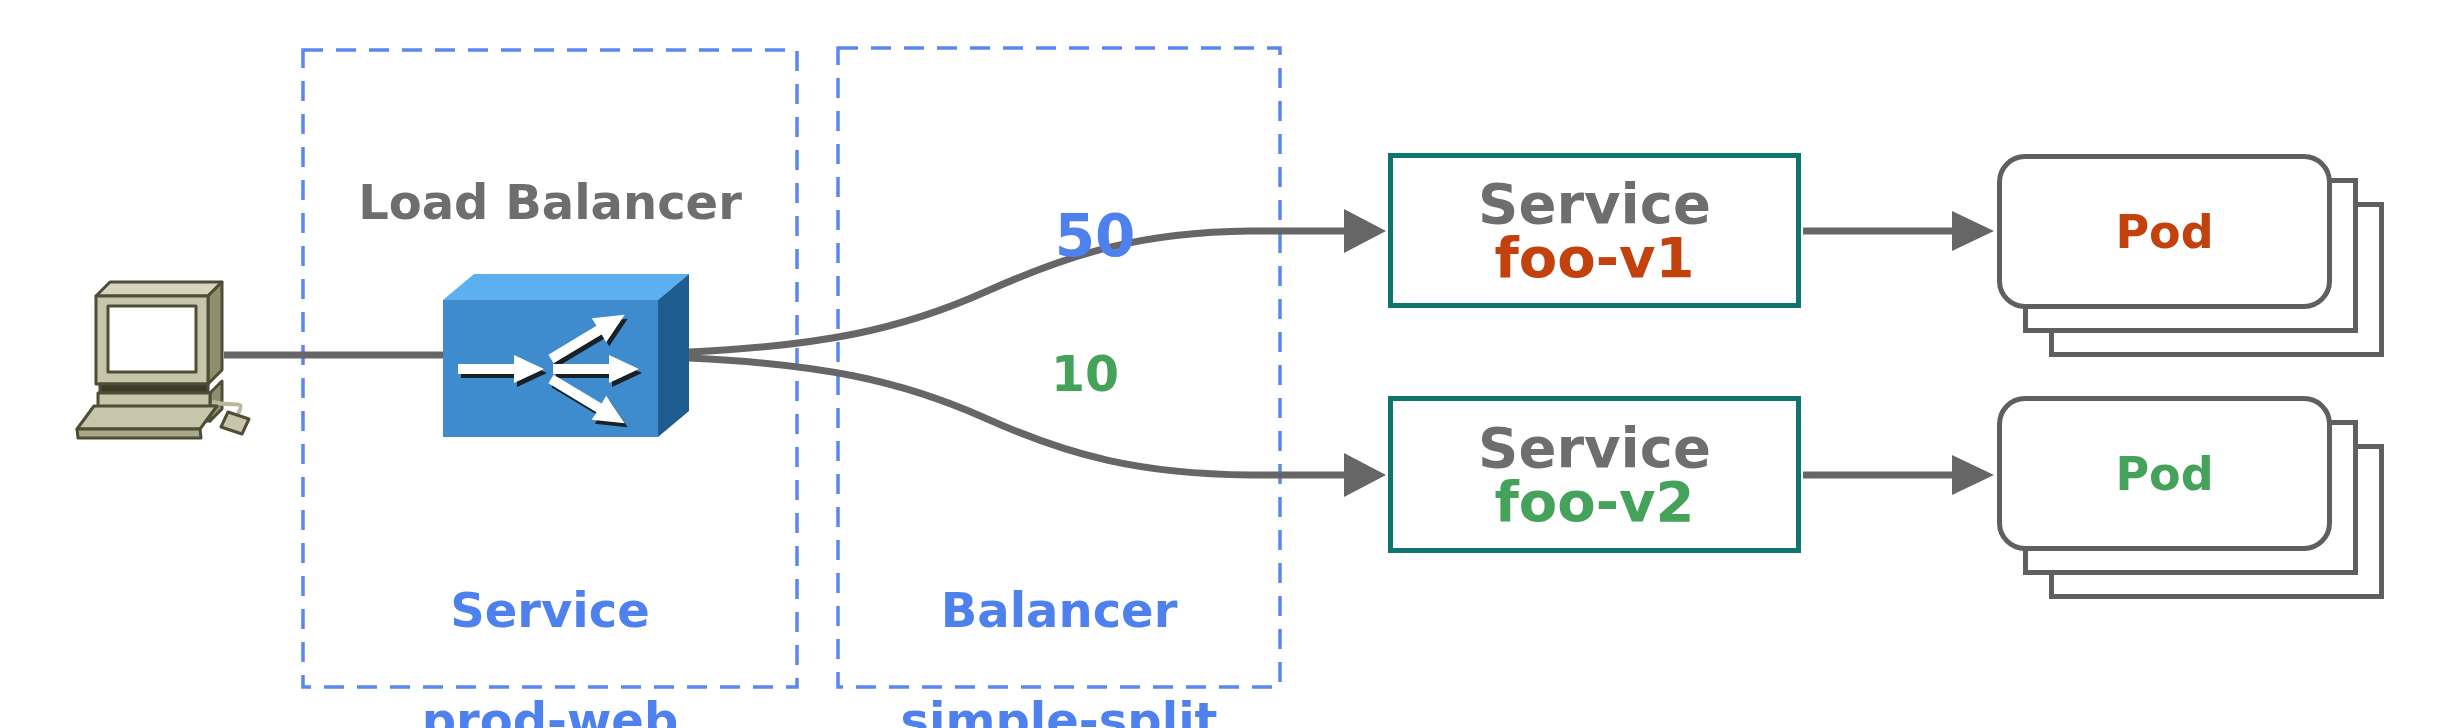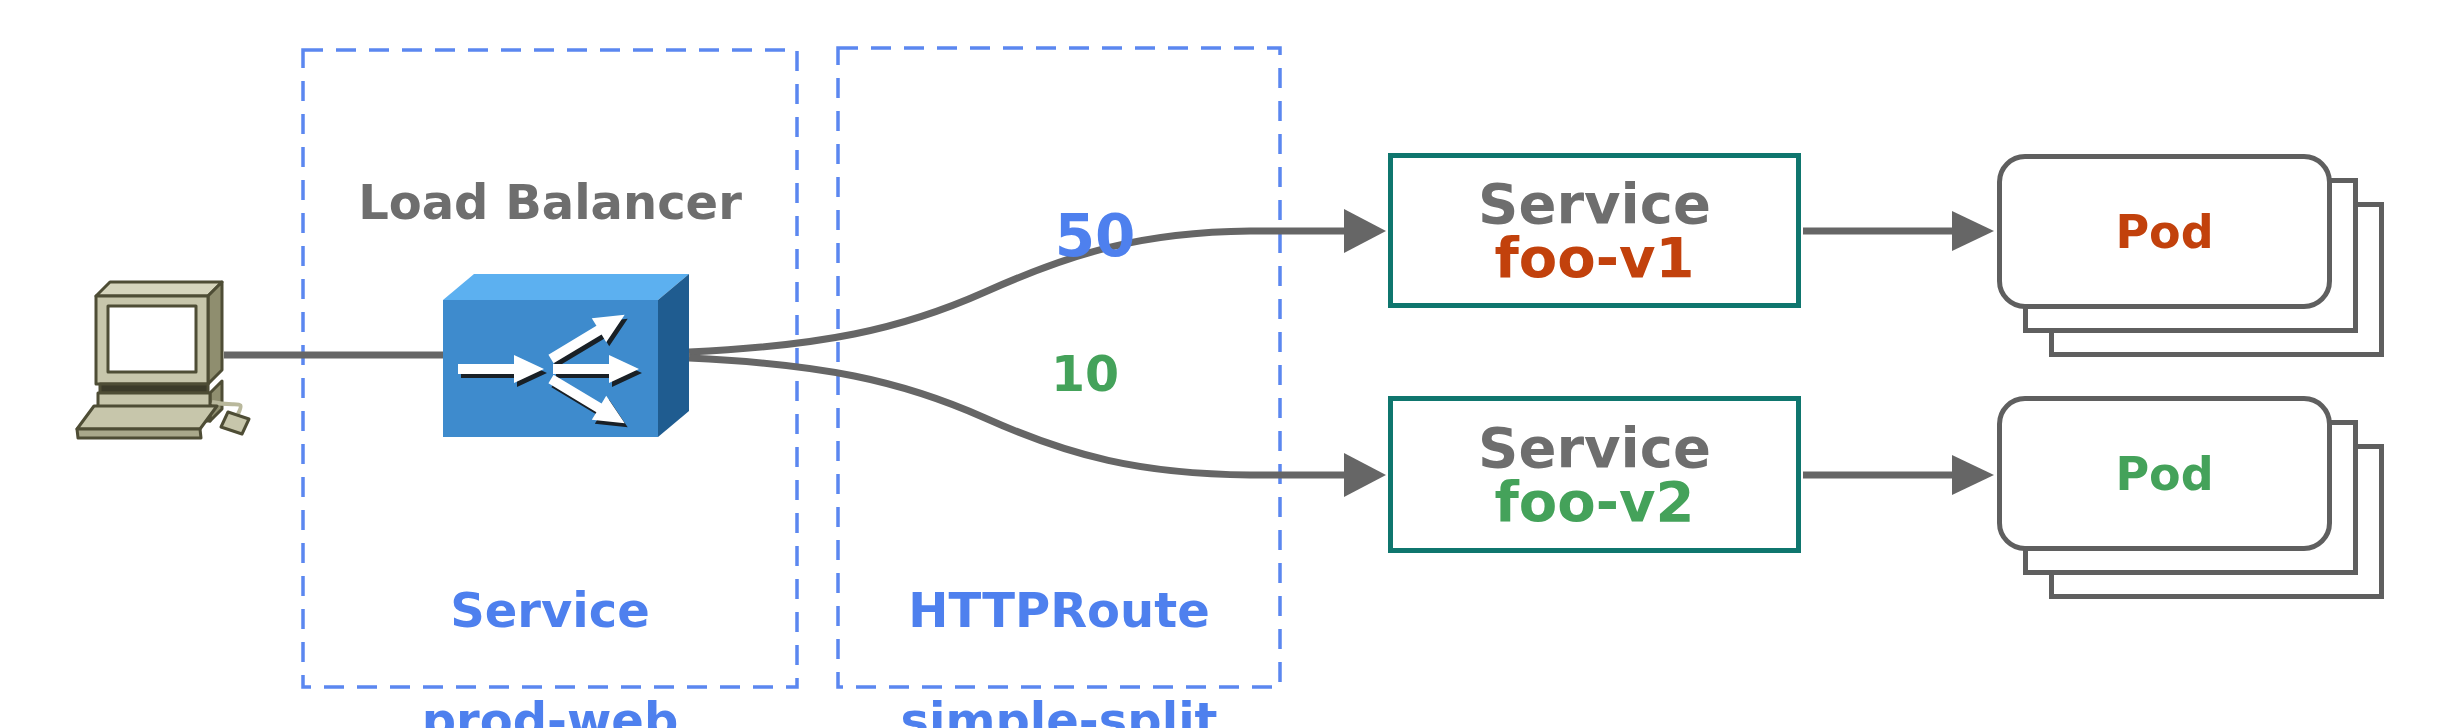--- a/index.html
+++ b/index.html
@@ -111,21 +111,21 @@
   </svg>
 
   <div class="lbl lbl-loadbalancer">Load Balancer</div>
 
   <div class="lbl lbl-gateway">
     <div>Service</div>
     <div>prod-web</div>
   </div>
 
   <div class="lbl lbl-httproute">
-    <div>HTTPRoute</div>
+    <div>Balancer</div>
     <div>simple-split</div>
   </div>
 
   <div class="lbl lbl-weight90">50</div>
   <div class="lbl lbl-weight10">10</div>
 
   <div class="svc-box v1">
     <div class="svc-kind">Service</div>
     <div class="txt-blue">foo-v1</div>
   </div>

